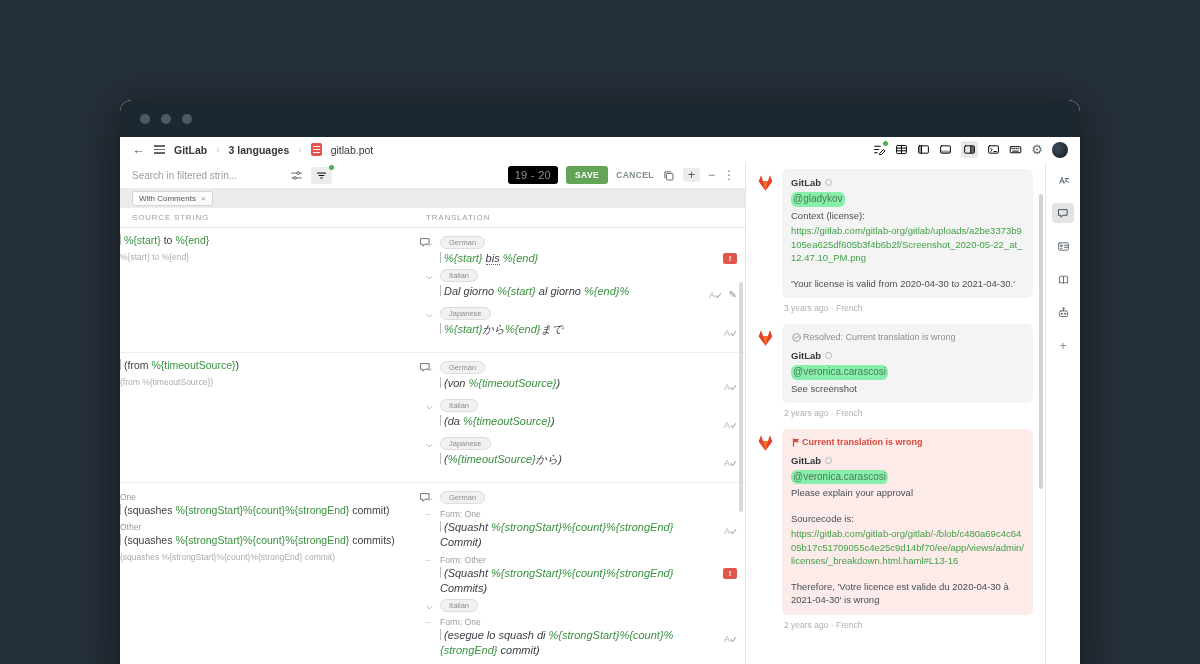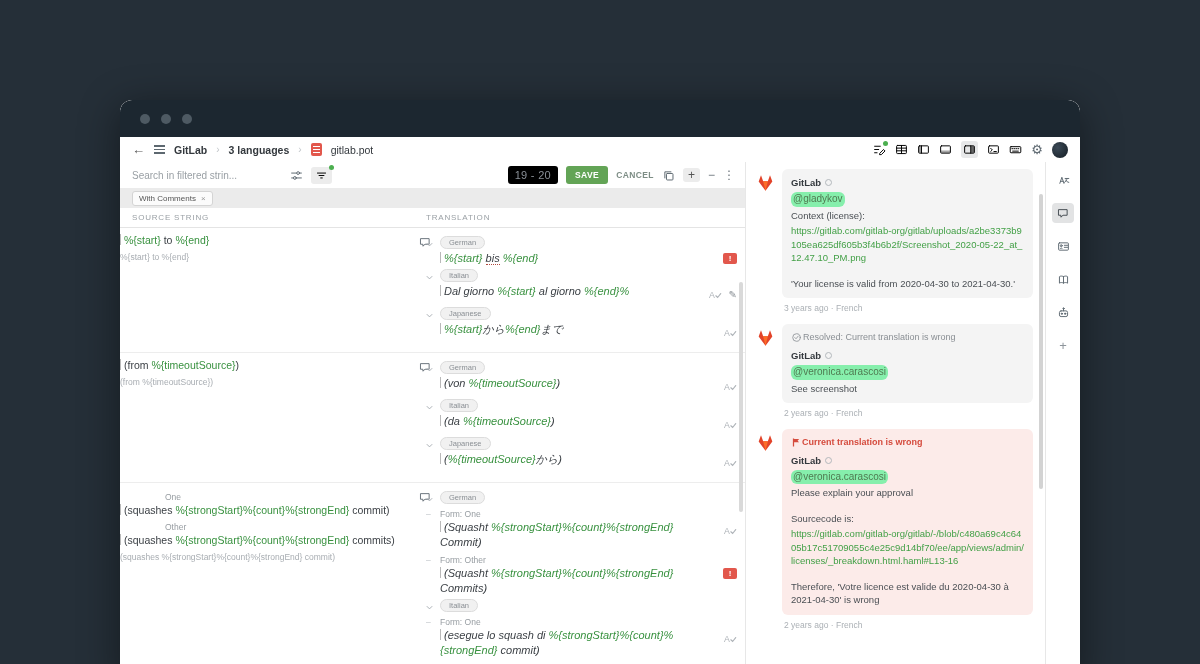--- a/index.html
+++ b/index.html
@@ -66,21 +66,21 @@
   .colhead .c1 { padding-left:12px; width:306px; }
 
   
   .rows { overflow:hidden; height:440px; }
   .row { display:grid; grid-template-columns:294px 26px 1fr; border-bottom:1px solid #ededed; padding:5px 0 7px; }
   .src { padding-left:0; }
   .gut { position:relative; color:#9aa0a5; }
   .gut svg { position:absolute; right:9px; top:3px; }
   .caret:before { content:""; display:inline-block; width:1px; height:11px; background:#b9b9b9; margin-right:3px; vertical-align:-1px; }
   .s-line { font-size:10.5px; color:#3a3f44; line-height:15px; }
-  .s-label { font-size:8.5px; color:#969ca1; margin-top:4px; line-height:11px;margin-left:45px; }
+  .s-label { font-size:8.5px; color:#969ca1; margin-top:4px; line-height:11px; }
   .s-sub { font-size:8.5px; color:#a8adb2; margin-top:4px; line-height:11px; }
   .ph { color:#38913f; }
   .u-dot { border-bottom:1px dotted #b04a3e; }
   .trans { padding-right:8px; }
   .lang-row { display:flex; align-items:center; margin:3px 0 2px; position:relative; }
   .lang-chev { position:absolute; left:-16px; top:0; color:#a7adb2; }
   .badge { background:#f1f1f1; border:1px solid #dcdcdc; border-radius:8px; font-size:7.5px; color:#8a8f94; padding:1px 8px; }
   .t-line { display:flex; align-items:flex-start; margin:1px 0 3px; }
   .t-text { font-size:11px; color:#3a3f44; line-height:15px; flex:1;font-style:italic; }
   .t-icons { display:flex; align-items:center; gap:7px; margin-left:8px; padding-top:2px; }

